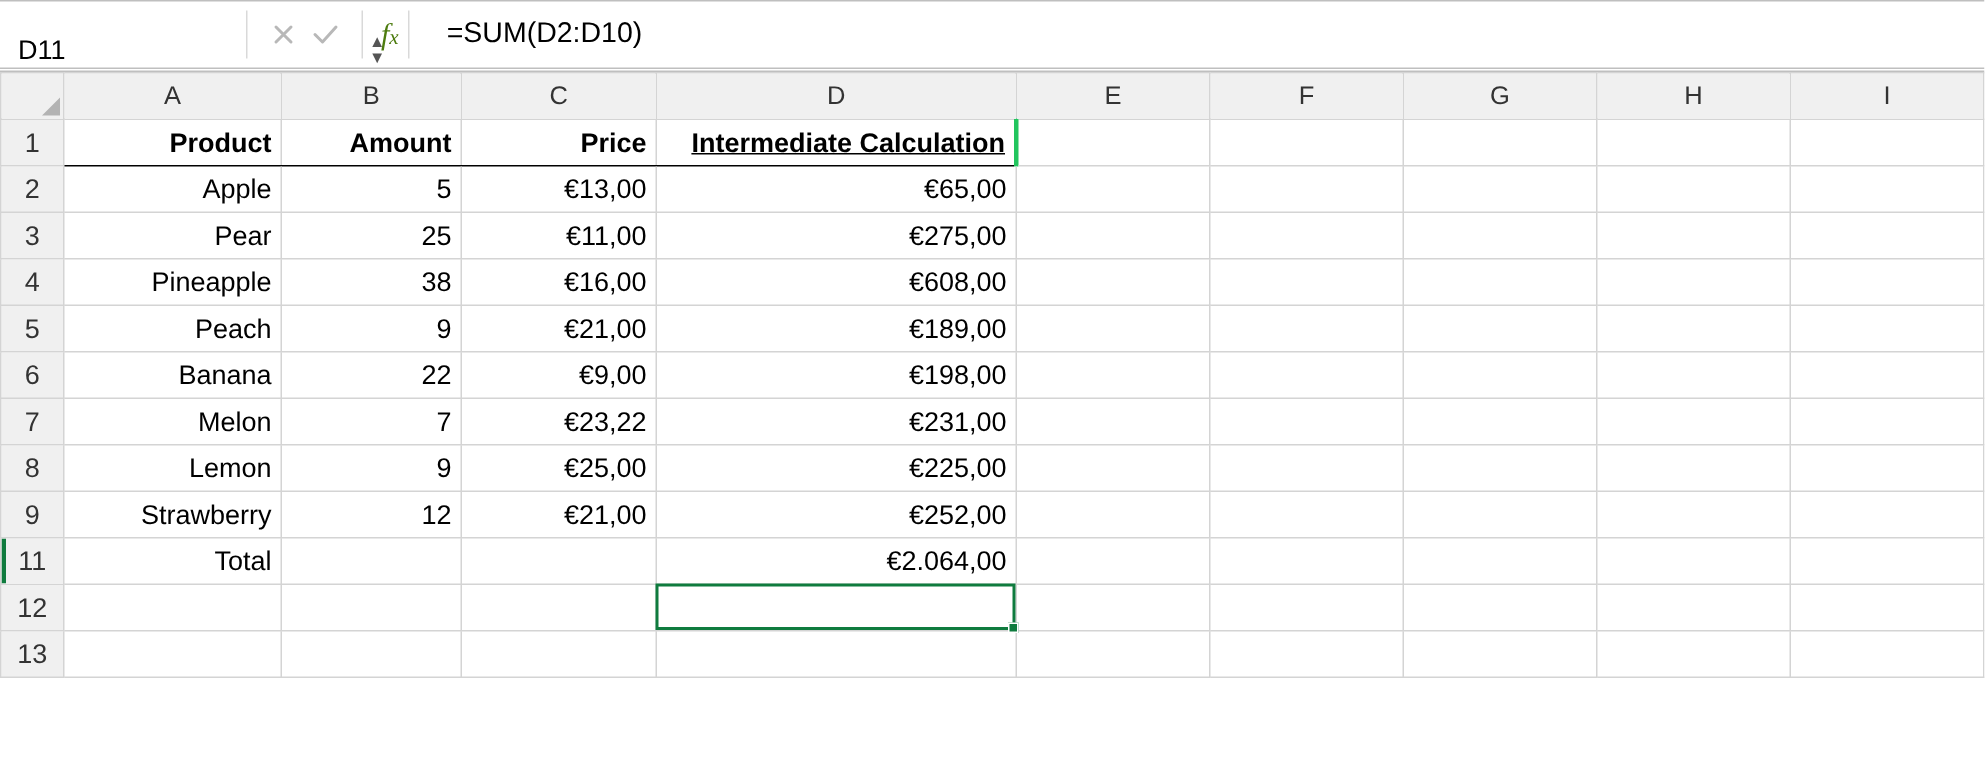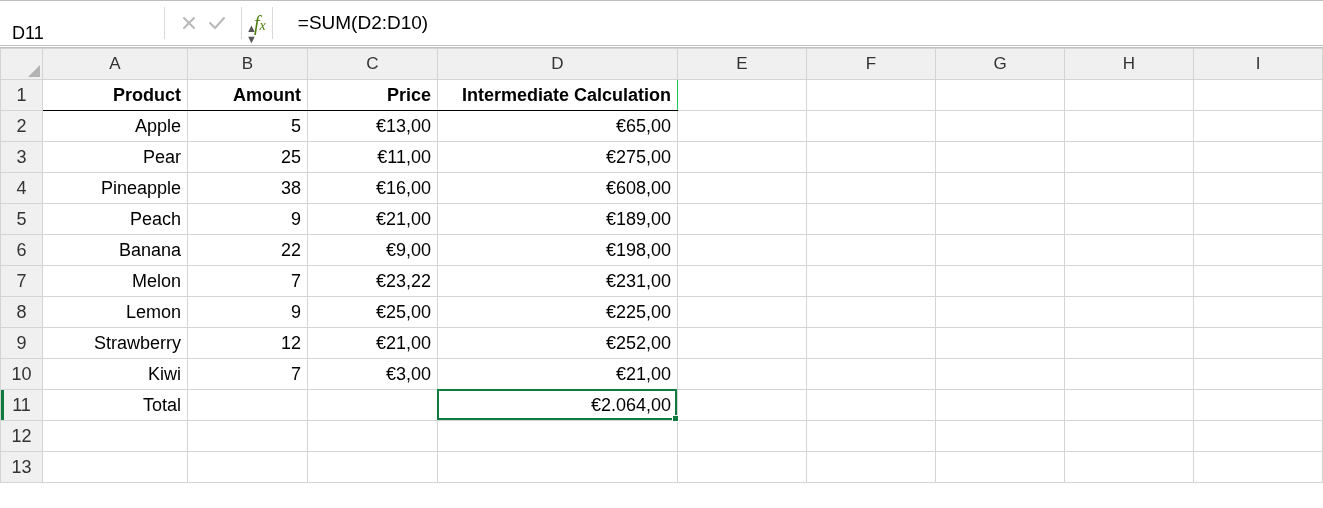--- a/index.html
+++ b/index.html
@@ -132,21 +132,21 @@
   .col-E, .col-F, .col-G, .col-H, .col-I { width: 129px; }
 
   .bold { font-weight: 700; }
   .center { text-align: right; }
   .left { text-align: right; }
 
   
   td.box-t { border-top: 1px solid #000; }
   td.box-b { border-bottom: 1px solid #000; }
   td.box-l { border-left: 1px solid #000; }
-  td.box-r { border-right: 1px solid #22c55e; }
+  td.box-r { border-right: 3px solid #22c55e; text-decoration: underline; }
 
   
   .sel-wrap { position: relative; }
   .selection {
     position: absolute;
     border: 2px solid #0f7b3e;
     pointer-events: none;
     z-index: 5;
   }
   .selection .handle {
@@ -333,32 +333,20 @@
       <td class="left">Strawberry</td>
       <td class="center">12</td>
       <td class="center">€21,00</td>
       <td class="center">€252,00</td>
       <td></td>
           <td></td>
           <td></td>
           <td></td>
           <td></td>
     </tr>
-    <tr>
-      <td class="rowhead">10</td>
-      <td class="left">Kiwi</td>
-      <td class="center">7</td>
-      <td class="center">€3,00</td>
-      <td class="center">€21,00</td>
-      <td></td>
-          <td></td>
-          <td></td>
-          <td></td>
-          <td></td>
-    </tr>
 
     <tr>
       <td class="rowhead active">11</td>
       <td class="left">Total</td>
       <td></td>
       <td></td>
       <td class="center" id="cell-D11">€2.064,00</td>
       <td></td>
           <td></td>
           <td></td>

